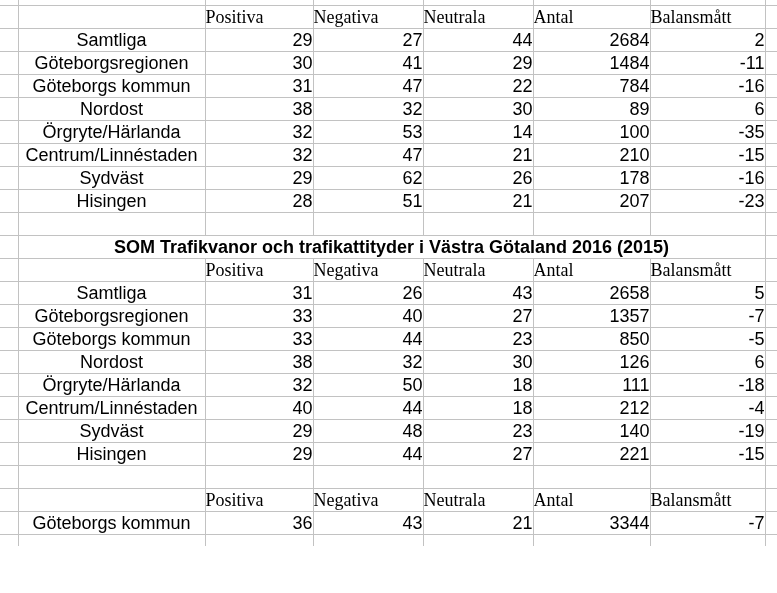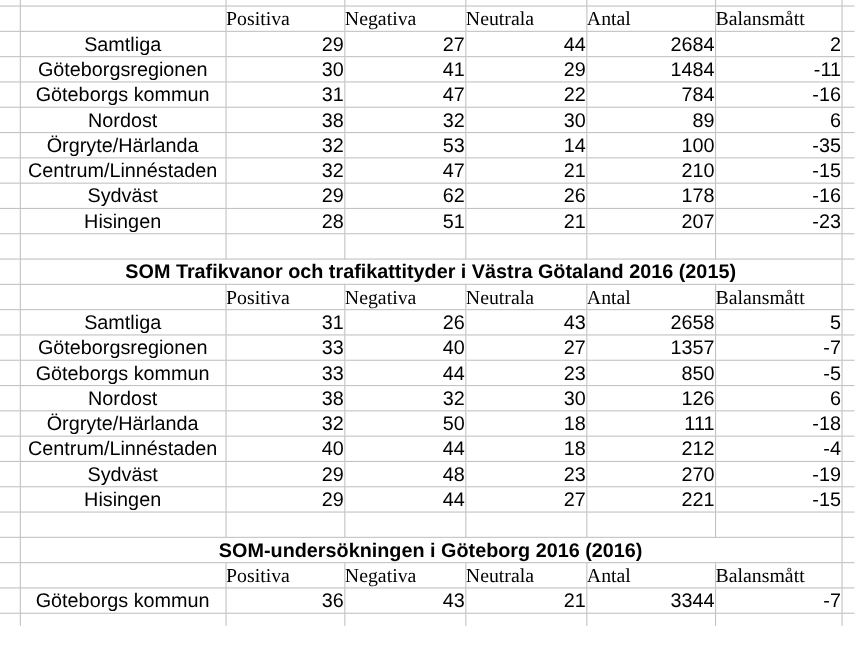--- a/index.html
+++ b/index.html
@@ -232,21 +232,21 @@
         <td class="num">212</td>
         <td class="num">-4</td>
         <td></td>
       </tr>
       <tr>
         <td></td>
         <td class="label">Sydväst</td>
         <td class="num">29</td>
         <td class="num">48</td>
         <td class="num">23</td>
-        <td class="num">270</td>
+        <td class="num">140</td>
         <td class="num">-19</td>
         <td></td>
       </tr>
       <tr>
         <td></td>
         <td class="label">Hisingen</td>
         <td class="num">29</td>
         <td class="num">44</td>
         <td class="num">27</td>
         <td class="num">221</td>
@@ -254,25 +254,20 @@
         <td></td>
       </tr>
       <tr>
         <td></td>
         <td></td>
         <td></td>
         <td></td>
         <td></td>
         <td></td>
         <td></td>
-        <td></td>
-      </tr>
-      <tr>
-        <td></td>
-        <td class="title" colspan="6">SOM-undersökningen i Göteborg 2016 (2016)</td>
         <td></td>
       </tr>
       <tr>
         <td></td>
         <td></td>
         <td class="colhead">Positiva</td>
         <td class="colhead">Negativa</td>
         <td class="colhead">Neutrala</td>
         <td class="colhead">Antal</td>
         <td class="colhead">Balansmått</td>

